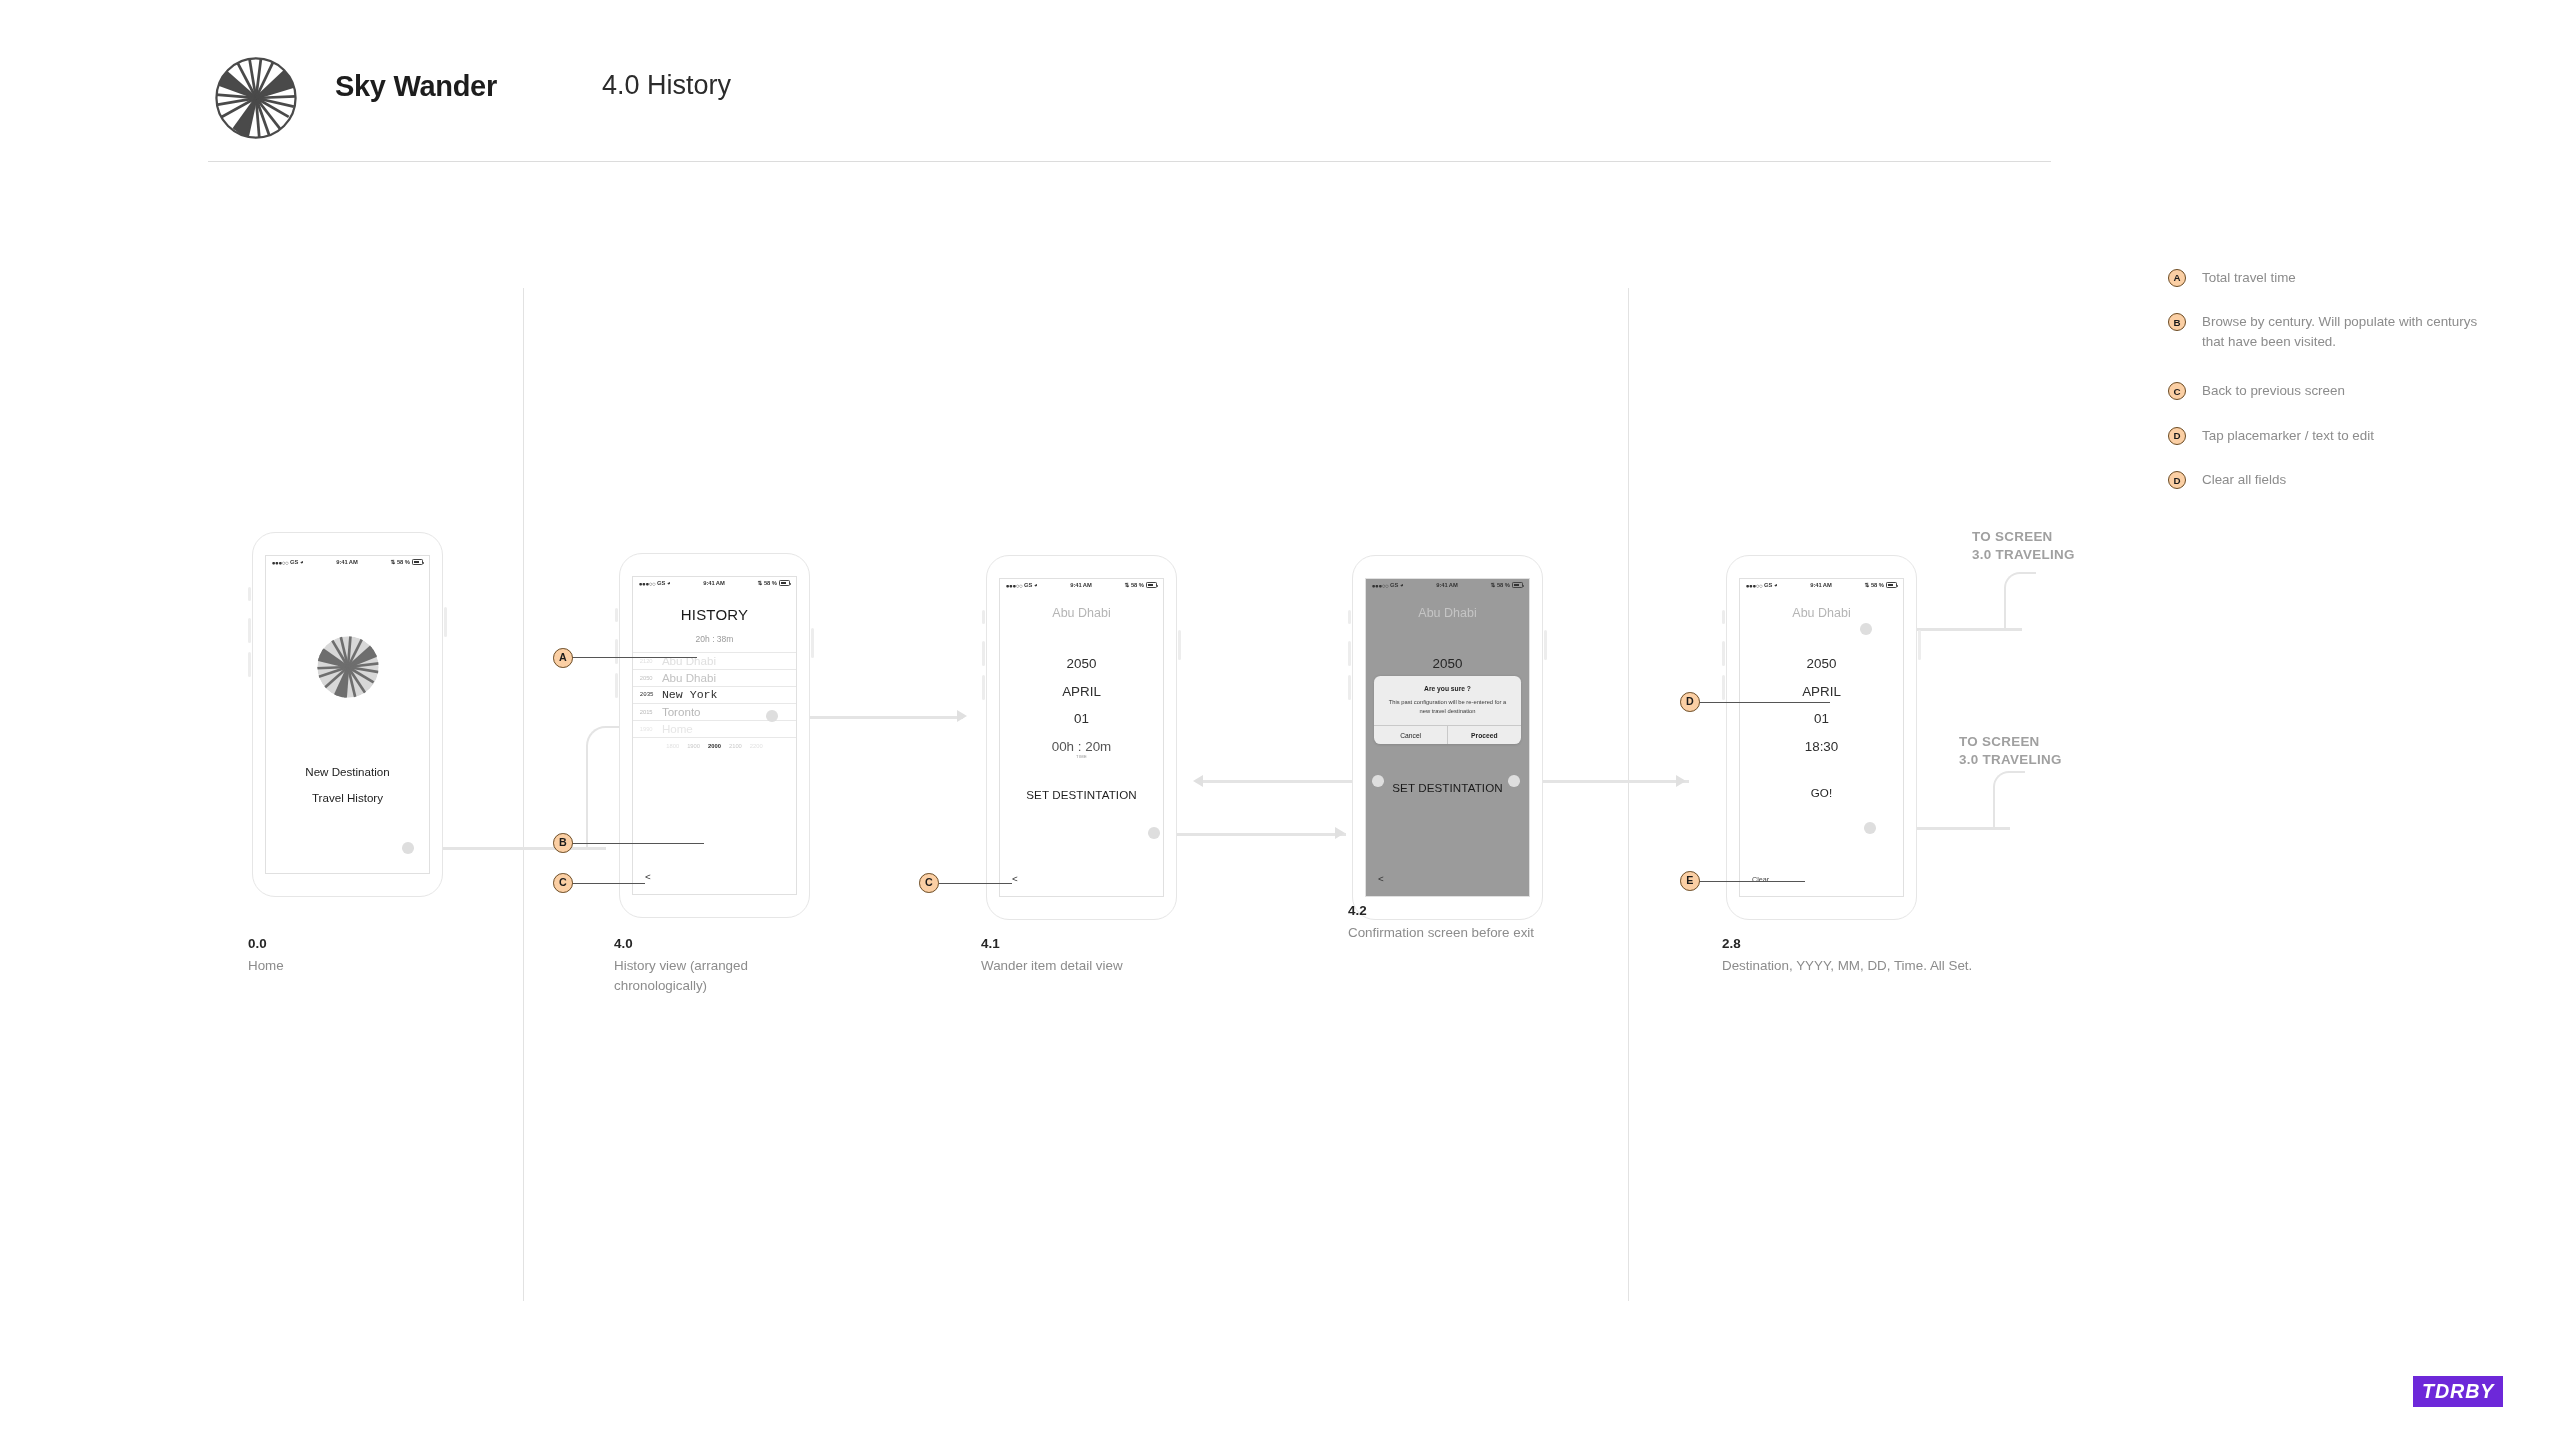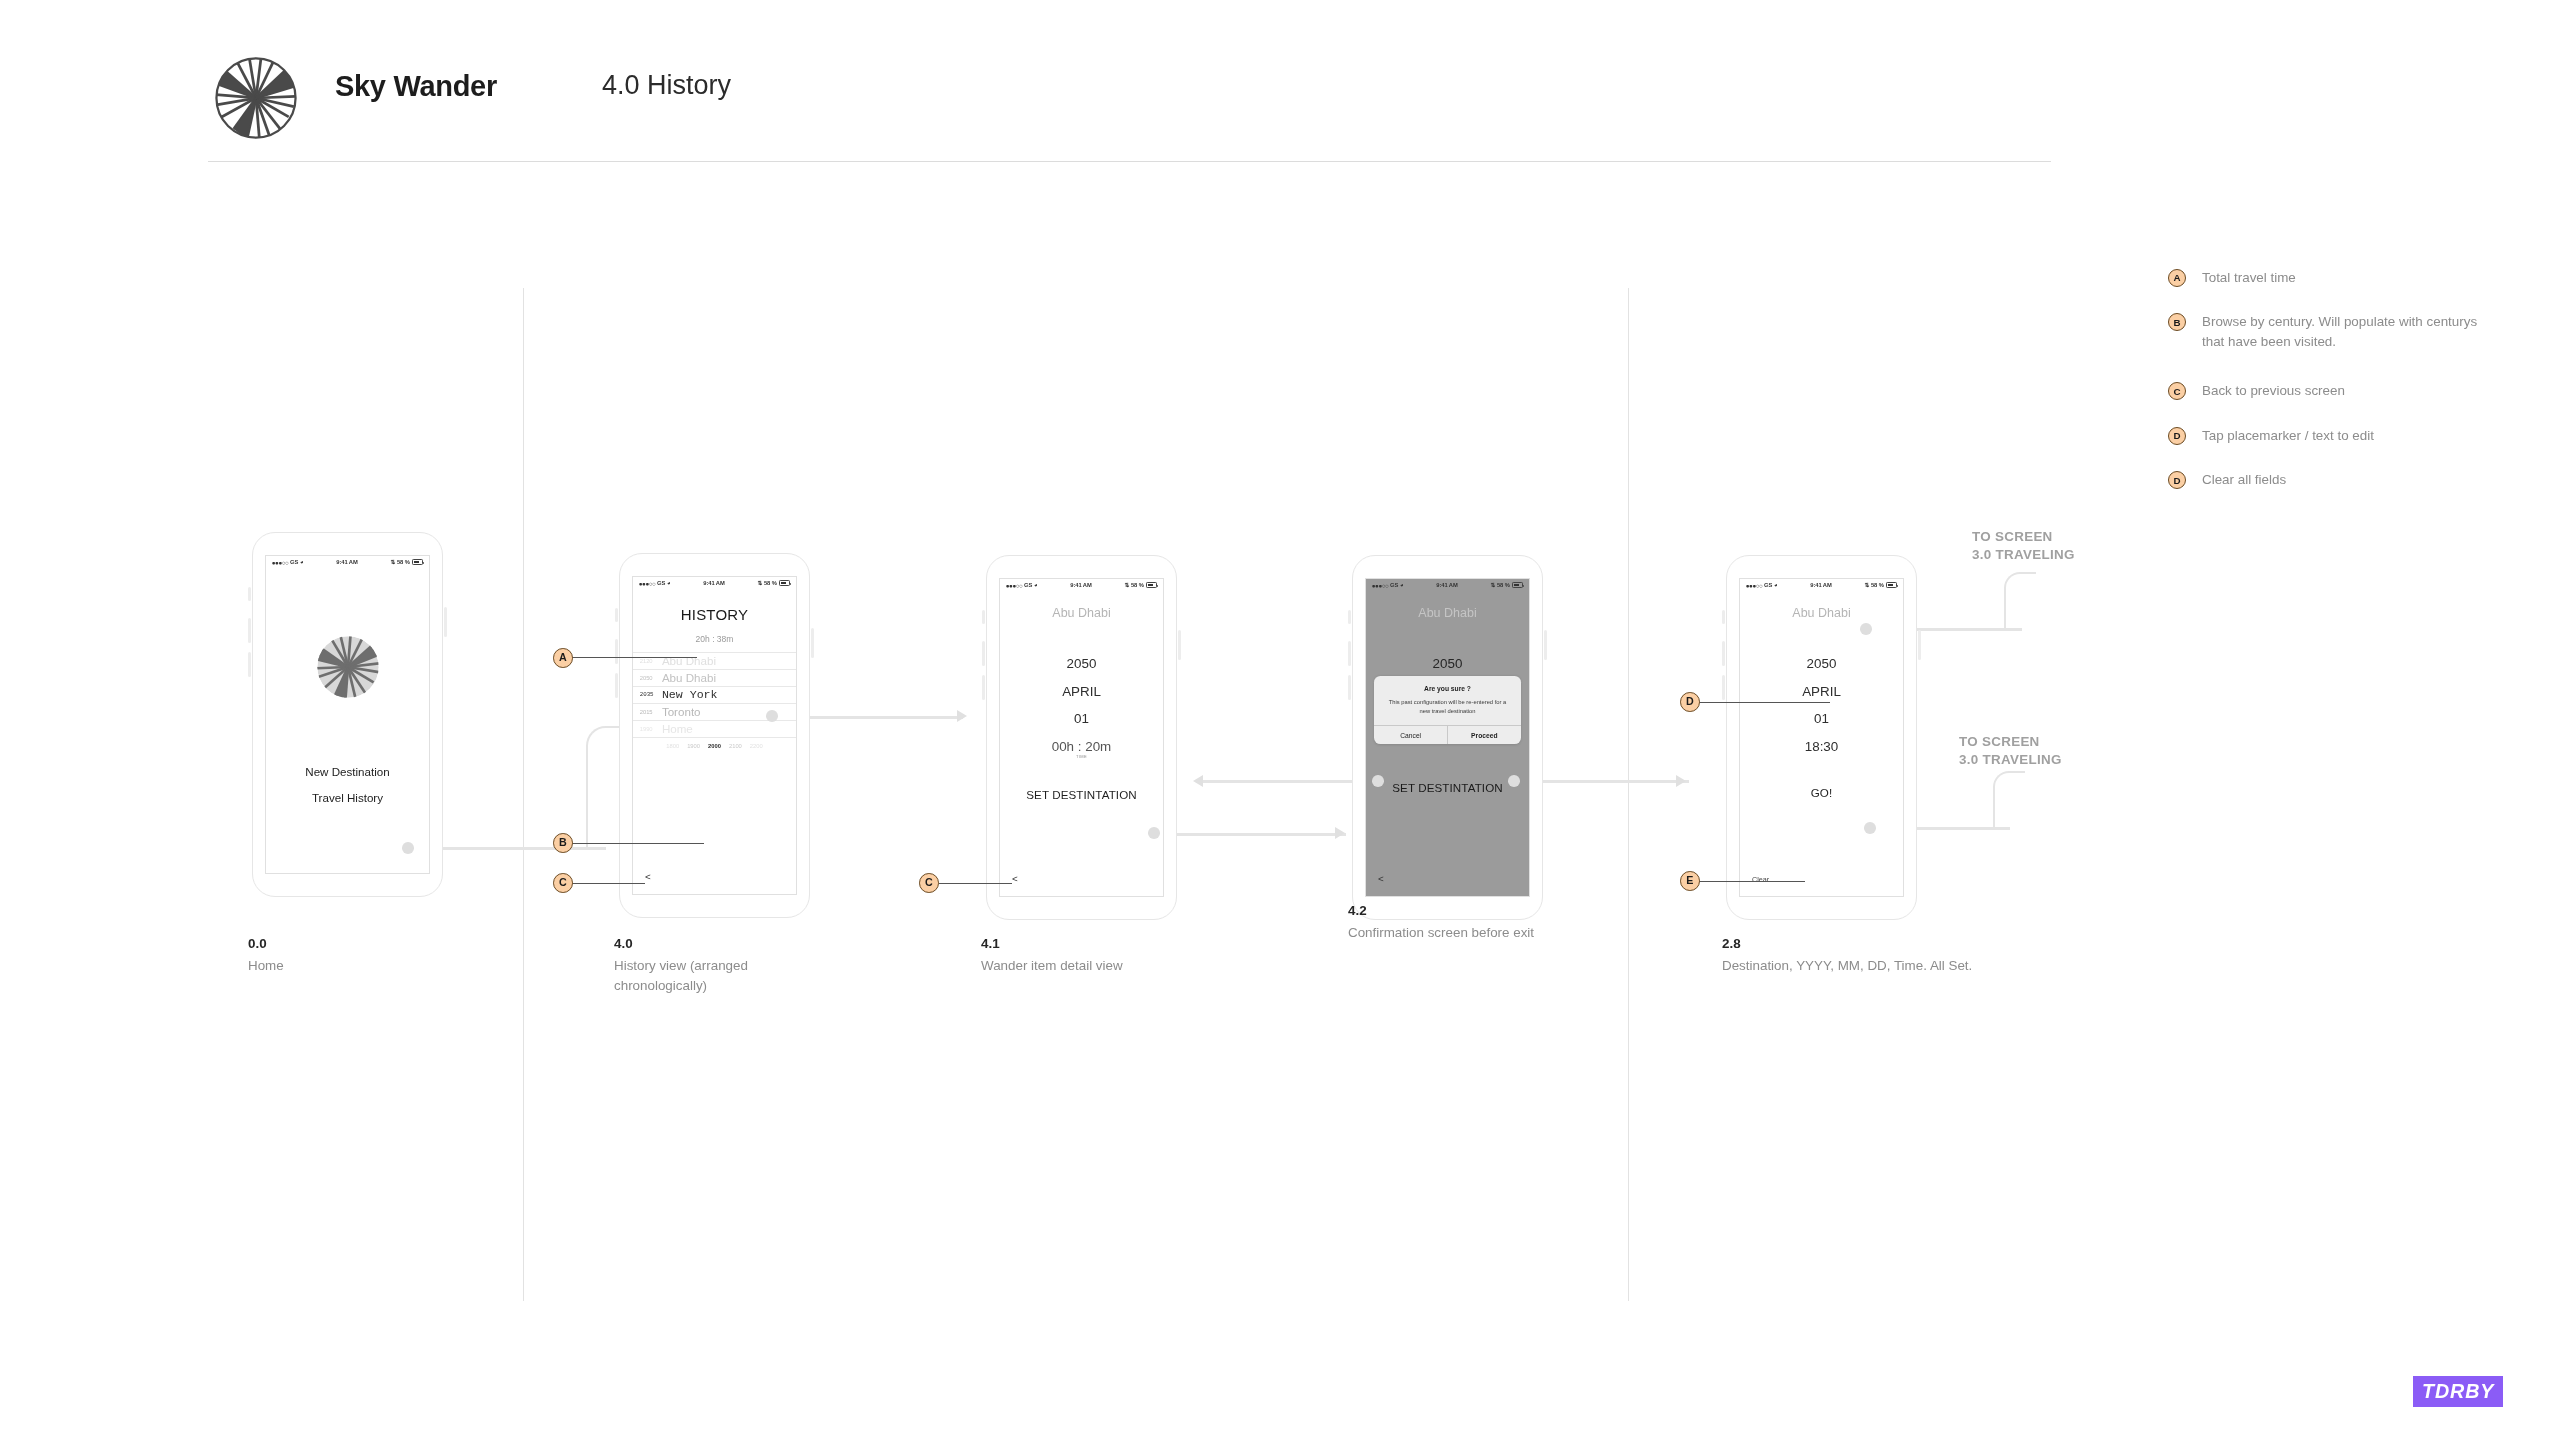--- a/index.html
+++ b/index.html
@@ -155,21 +155,21 @@
   }
 
   
   .caption { position: absolute; width: 295px; }
   .caption-num { font-size: 13.4px; font-weight: 700; color: #262626; margin-bottom: 5.4px; }
   .caption-desc { font-size: 13.4px; color: #8c8c8c; line-height: 1.45; }
 
   
   .tdrby {
     position: absolute; left: 2413px; top: 1376px;
-    background: #8b5cf6; color: #fff; font-size: 19.7px; font-weight: 700;
+    background: #6d28d9; color: #fff; font-size: 19.7px; font-weight: 700;
     font-style: italic; letter-spacing: 0.9px; padding: 3.6px 9px 4.5px;
   }
 </style>
 </head>
 <body>
 
 <div id="root">
 
   <div class="header-logo">
     <svg viewBox="0 0 100 100" width="86" height="86">

